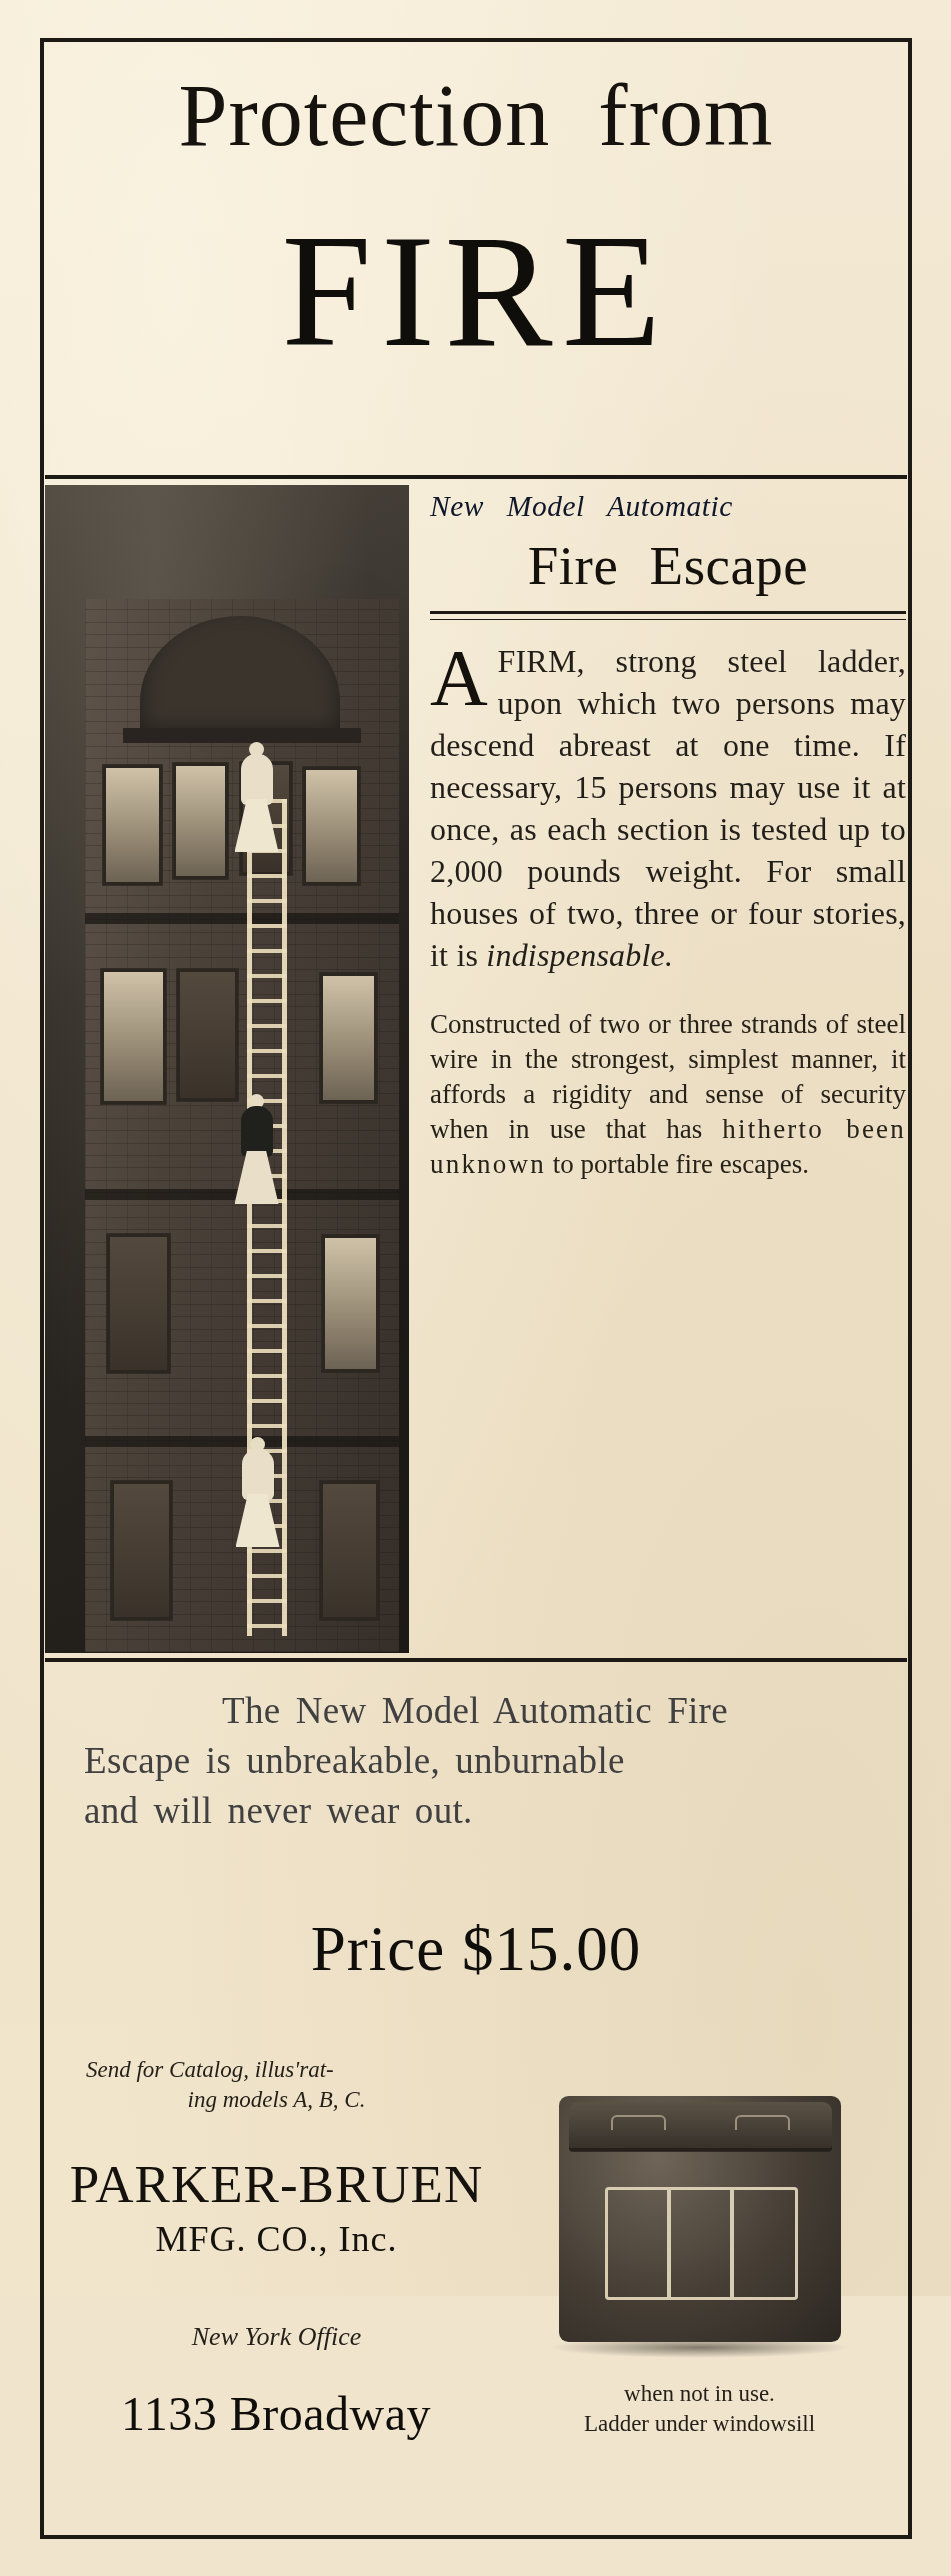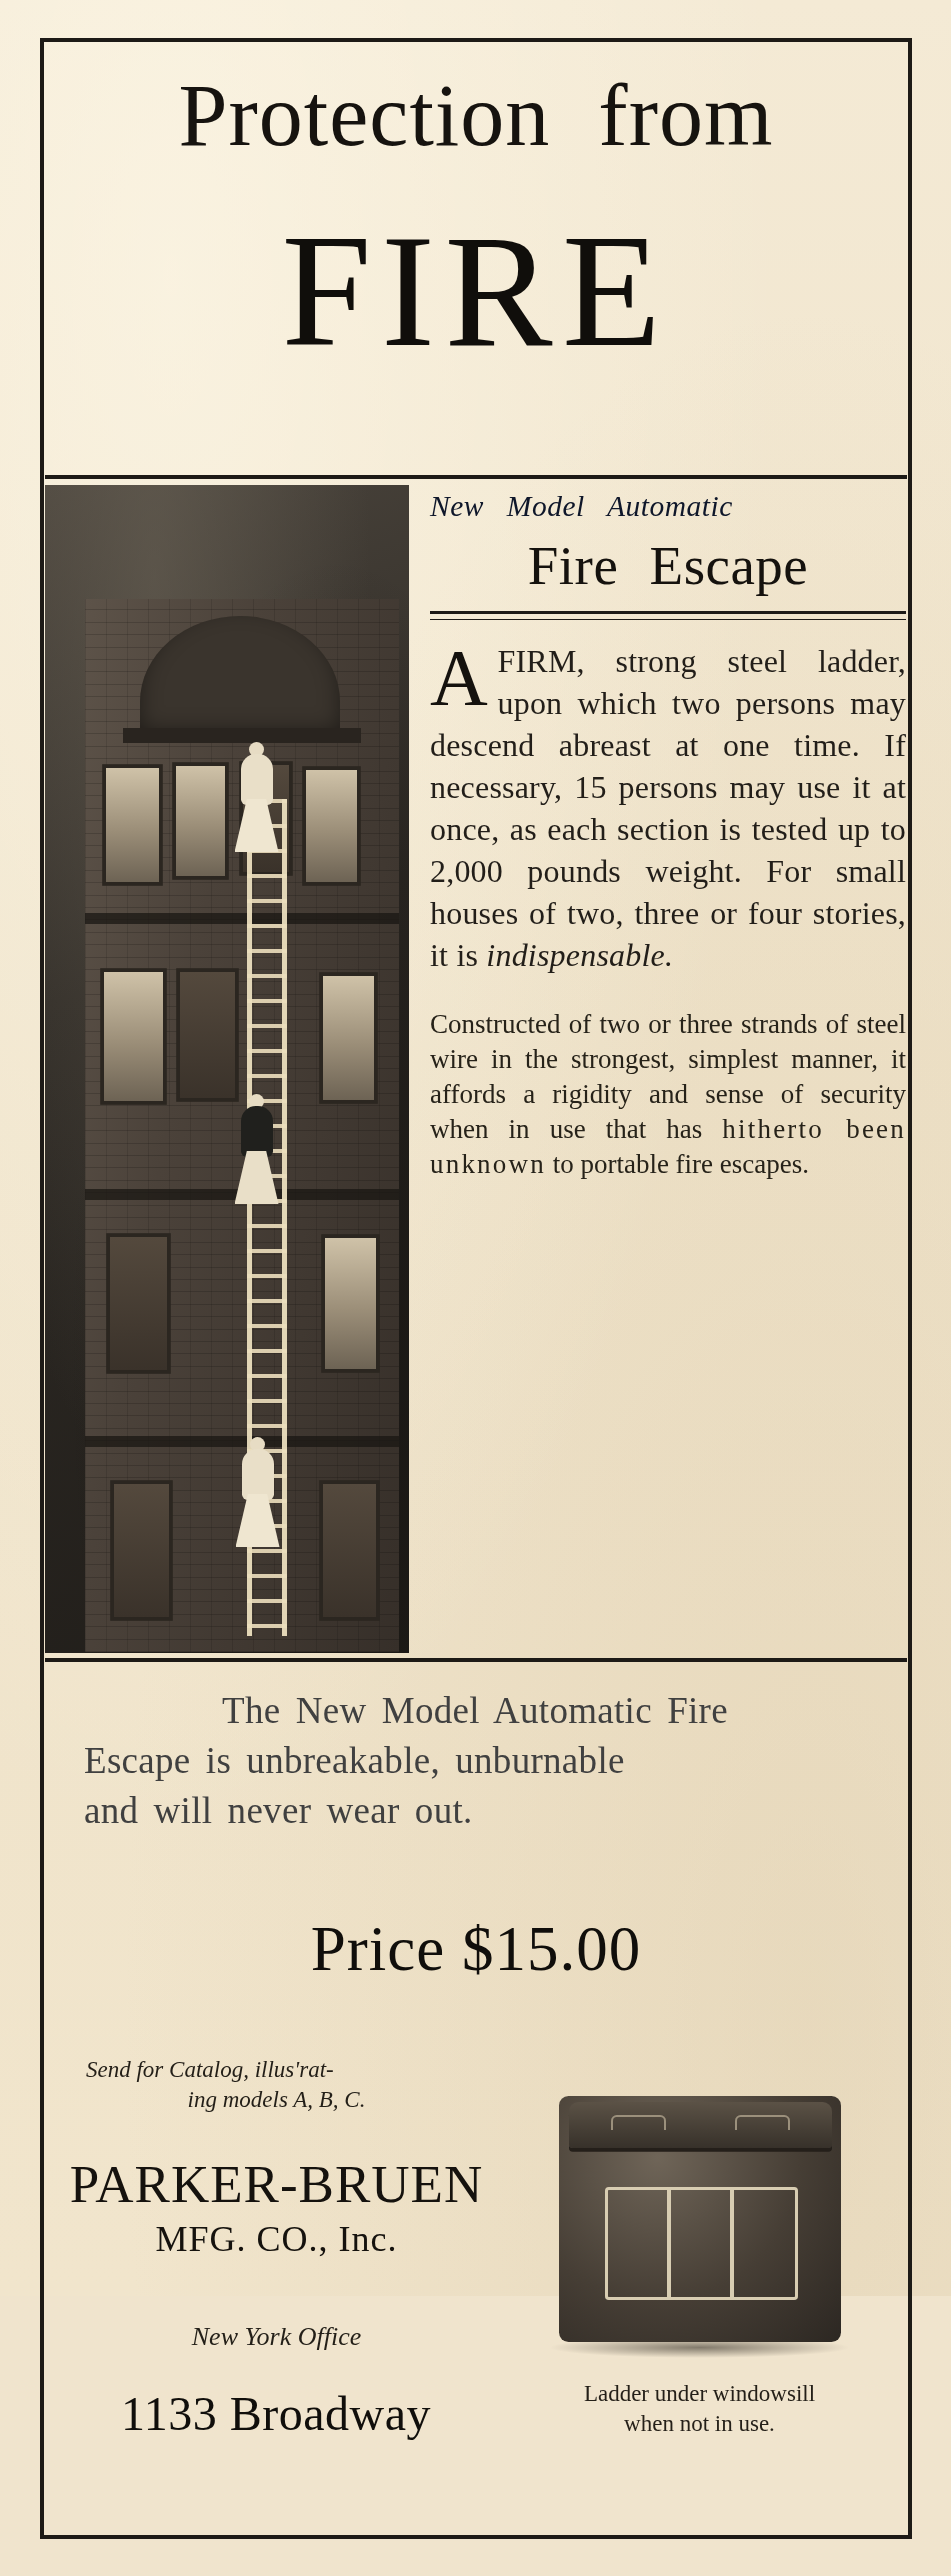--- a/index.html
+++ b/index.html
@@ -488,17 +488,17 @@
     <div class="prod-box">
       <div class="prod-lid">
         <div class="prod-handle" style="left:42px;"></div>
         <div class="prod-handle" style="right:42px;"></div>
       </div>
       <div class="prod-grid"></div>
     </div>
   </div>
 
   <div class="product-caption">
+    <div>when not in use.</div>
     <div>Ladder under windowsill</div>
-    <div>when not in use.</div>
   </div>
 </div>
 
 
 </body></html>

